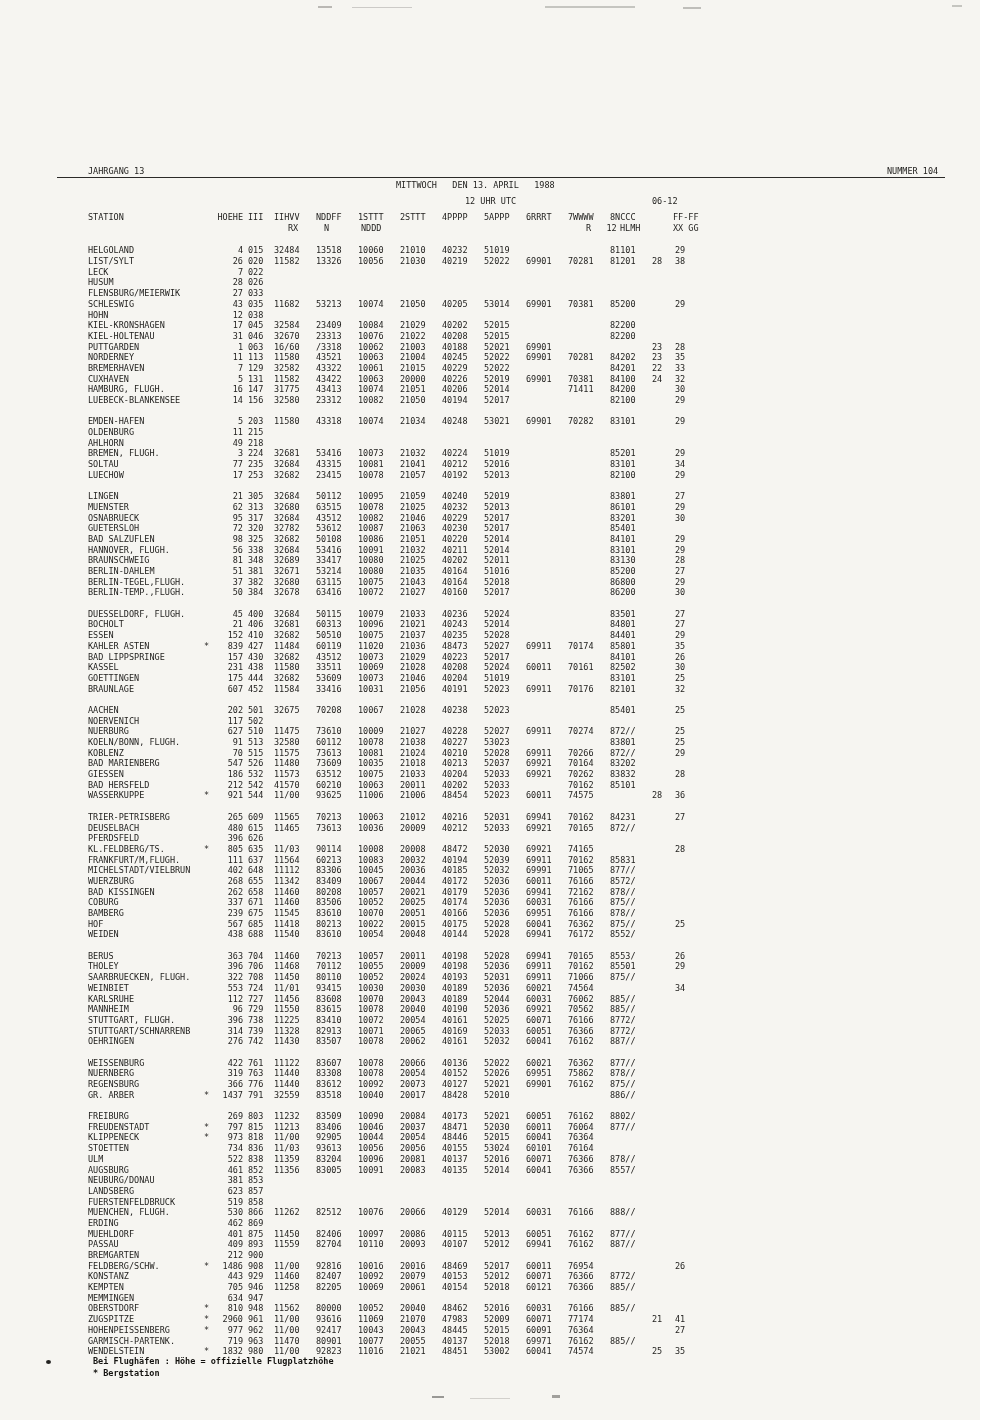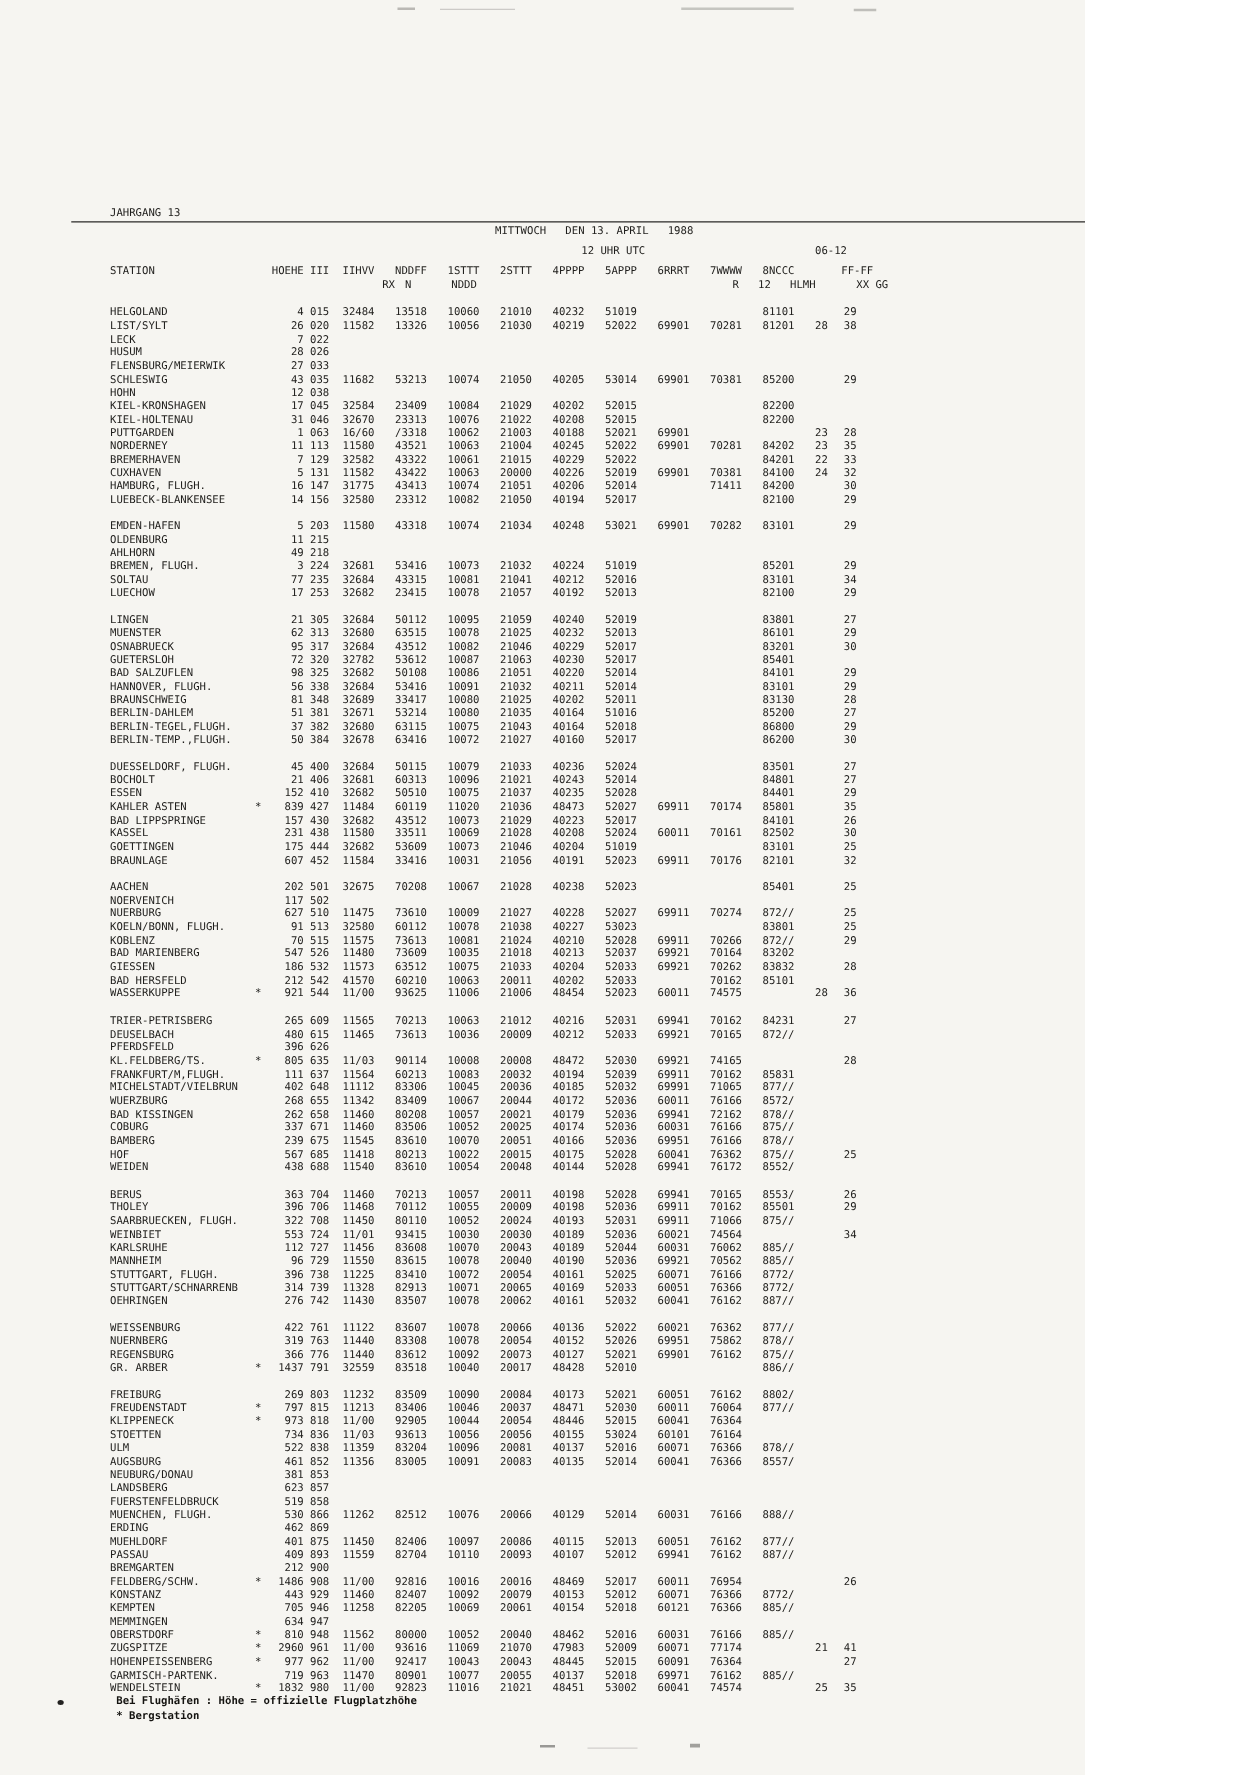--- a/index.html
+++ b/index.html
@@ -1,18 +1,18 @@
 <!DOCTYPE html>
 <html><head>
 <meta charset="utf-8">
 <style>
   html,body{margin:0;padding:0;}
   .page{
     position:relative;
-    width:868px;height:1420px;
+    width:980px;height:1420px;
     background:#f6f5f1;
     overflow:hidden;
     font-family:"DejaVu Sans Mono","Liberation Mono",monospace;
     color:#1e1d1b;
   }
   .abs{position:absolute;font-size:8.5px;line-height:10px;white-space:pre;}
   .rule{position:absolute;left:57px;top:177px;width:888px;height:1px;background:#2b2a28;}
   .content{position:absolute;left:88px;top:212px;}
   .row{display:flex;height:10.7px;line-height:10.7px;font-size:8.5px;white-space:pre;}
   .row span{display:block;overflow:visible;}
@@ -68,29 +68,29 @@
       <span class="col-g">6RRRT</span>
       <span class="col-g">7WWWW</span>
       <span class="col-g">8NCCC</span>
       <span class="col-ff nowrap">FF-FF</span>
     </div>
     <div class="row">
       <span class="col-station"></span>
       <span class="col-marker"></span>
       <span class="col-hoehe"></span>
       <span class="col-iii"></span>
-      <span class="col-g" style="padding-left:14px;box-sizing:border-box;text-align:right;">RX</span>
+      <span class="col-g" style="padding-left:14px;box-sizing:border-box;">RX</span>
       <span class="col-g" style="padding-left:8px;box-sizing:border-box;">N</span>
       <span class="col-g" style="padding-left:3px;box-sizing:border-box;">NDDD</span>
       <span class="col-g"></span>
       <span class="col-g"></span>
       <span class="col-g"></span>
       <span class="col-g"></span>
       <span class="col-g" style="padding-left:18px;box-sizing:border-box;">R   12</span>
-      <span class="col-g" style="padding-left:10px;box-sizing:border-box;margin-left:12px;">HLMH</span>
+      <span class="col-g" style="padding-left:10px;box-sizing:border-box;">HLMH</span>
       <span class="col-ff nowrap">XX GG</span>
     </div>
     <div class="hdr-gap"></div>
     <div>
         <div class="row"><span class="col-station">HELGOLAND</span><span class="col-marker"></span><span class="col-hoehe">4</span><span class="col-iii">015</span><span class="col-g">32484</span><span class="col-g">13518</span><span class="col-g">10060</span><span class="col-g">21010</span><span class="col-g">40232</span><span class="col-g">51019</span><span class="col-g"></span><span class="col-g"></span><span class="col-g">81101</span><span class="col-ff"></span><span class="col-gg">29</span></div>
         <div class="row"><span class="col-station">LIST/SYLT</span><span class="col-marker"></span><span class="col-hoehe">26</span><span class="col-iii">020</span><span class="col-g">11582</span><span class="col-g">13326</span><span class="col-g">10056</span><span class="col-g">21030</span><span class="col-g">40219</span><span class="col-g">52022</span><span class="col-g">69901</span><span class="col-g">70281</span><span class="col-g">81201</span><span class="col-ff">28</span><span class="col-gg">38</span></div>
         <div class="row"><span class="col-station">LECK</span><span class="col-marker"></span><span class="col-hoehe">7</span><span class="col-iii">022</span><span class="col-g"></span><span class="col-g"></span><span class="col-g"></span><span class="col-g"></span><span class="col-g"></span><span class="col-g"></span><span class="col-g"></span><span class="col-g"></span><span class="col-g"></span><span class="col-ff"></span><span class="col-gg"></span></div>
         <div class="row"><span class="col-station">HUSUM</span><span class="col-marker"></span><span class="col-hoehe">28</span><span class="col-iii">026</span><span class="col-g"></span><span class="col-g"></span><span class="col-g"></span><span class="col-g"></span><span class="col-g"></span><span class="col-g"></span><span class="col-g"></span><span class="col-g"></span><span class="col-g"></span><span class="col-ff"></span><span class="col-gg"></span></div>
         <div class="row"><span class="col-station">FLENSBURG/MEIERWIK</span><span class="col-marker"></span><span class="col-hoehe">27</span><span class="col-iii">033</span><span class="col-g"></span><span class="col-g"></span><span class="col-g"></span><span class="col-g"></span><span class="col-g"></span><span class="col-g"></span><span class="col-g"></span><span class="col-g"></span><span class="col-g"></span><span class="col-ff"></span><span class="col-gg"></span></div>
         <div class="row"><span class="col-station">SCHLESWIG</span><span class="col-marker"></span><span class="col-hoehe">43</span><span class="col-iii">035</span><span class="col-g">11682</span><span class="col-g">53213</span><span class="col-g">10074</span><span class="col-g">21050</span><span class="col-g">40205</span><span class="col-g">53014</span><span class="col-g">69901</span><span class="col-g">70381</span><span class="col-g">85200</span><span class="col-ff"></span><span class="col-gg">29</span></div>

